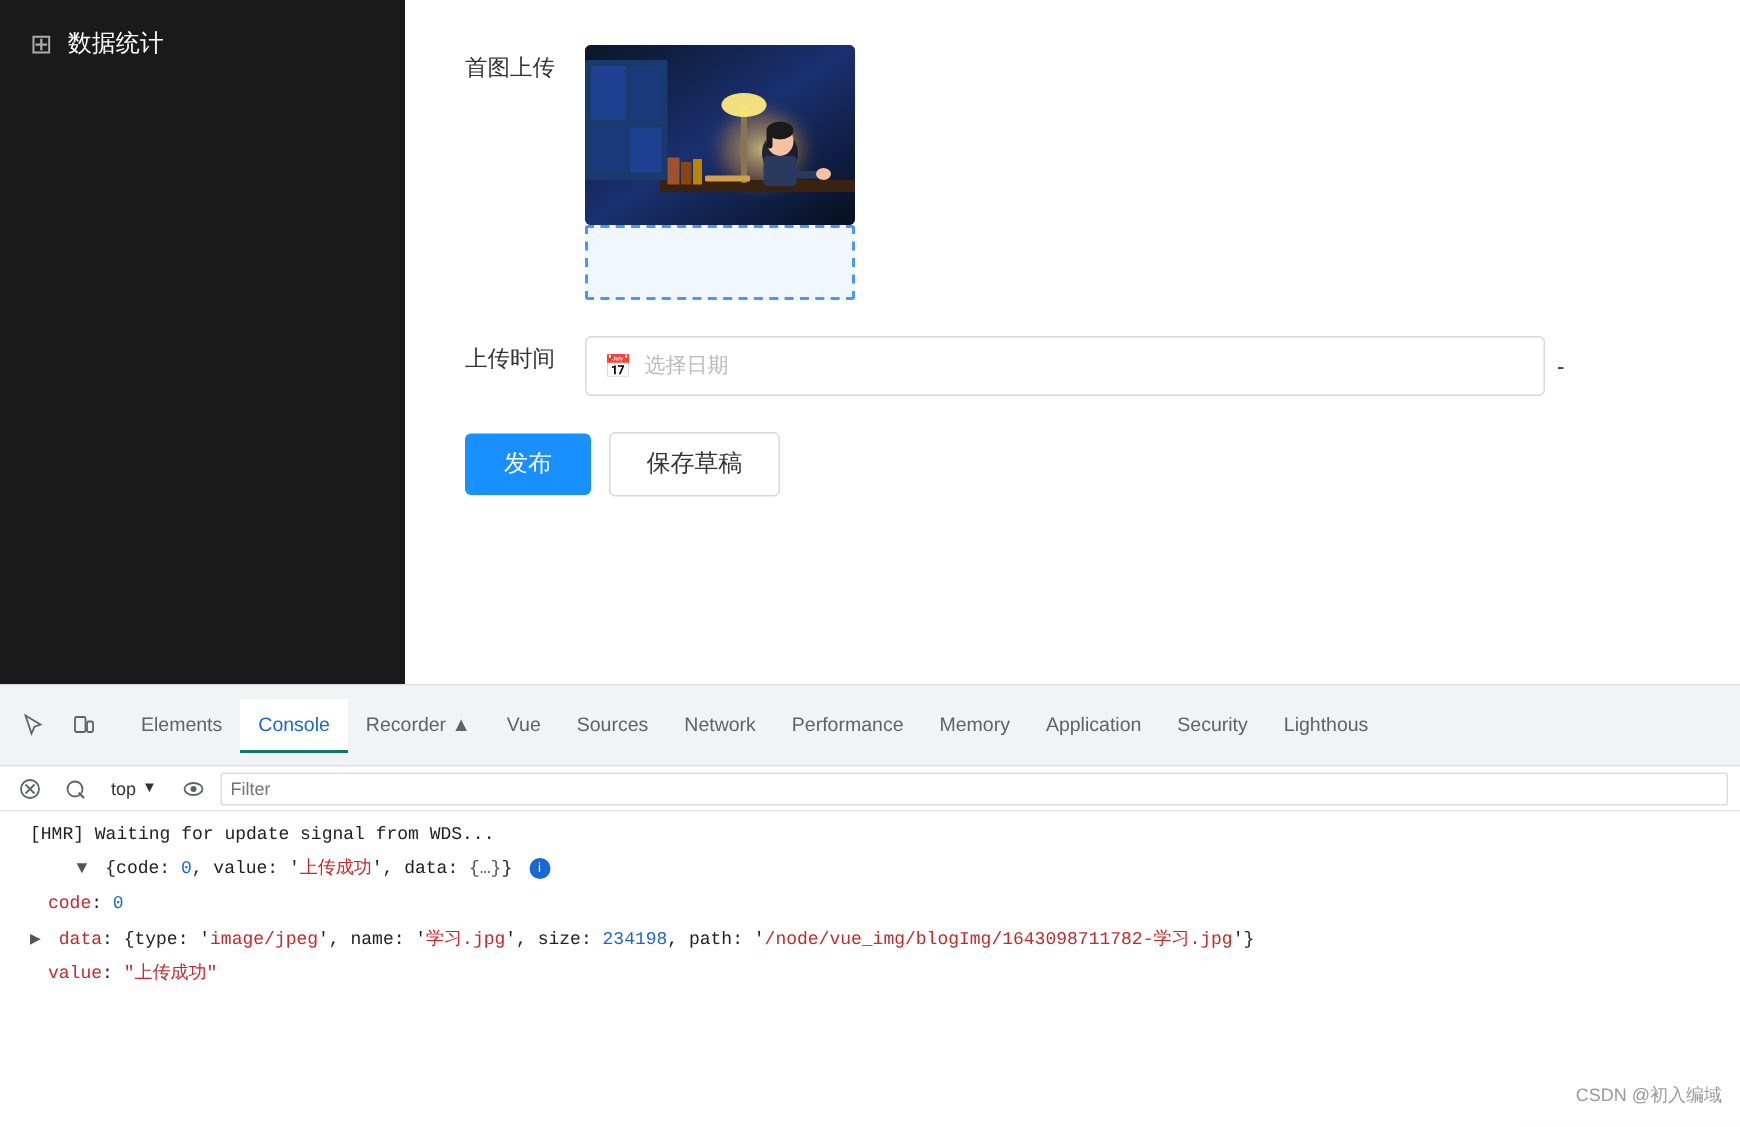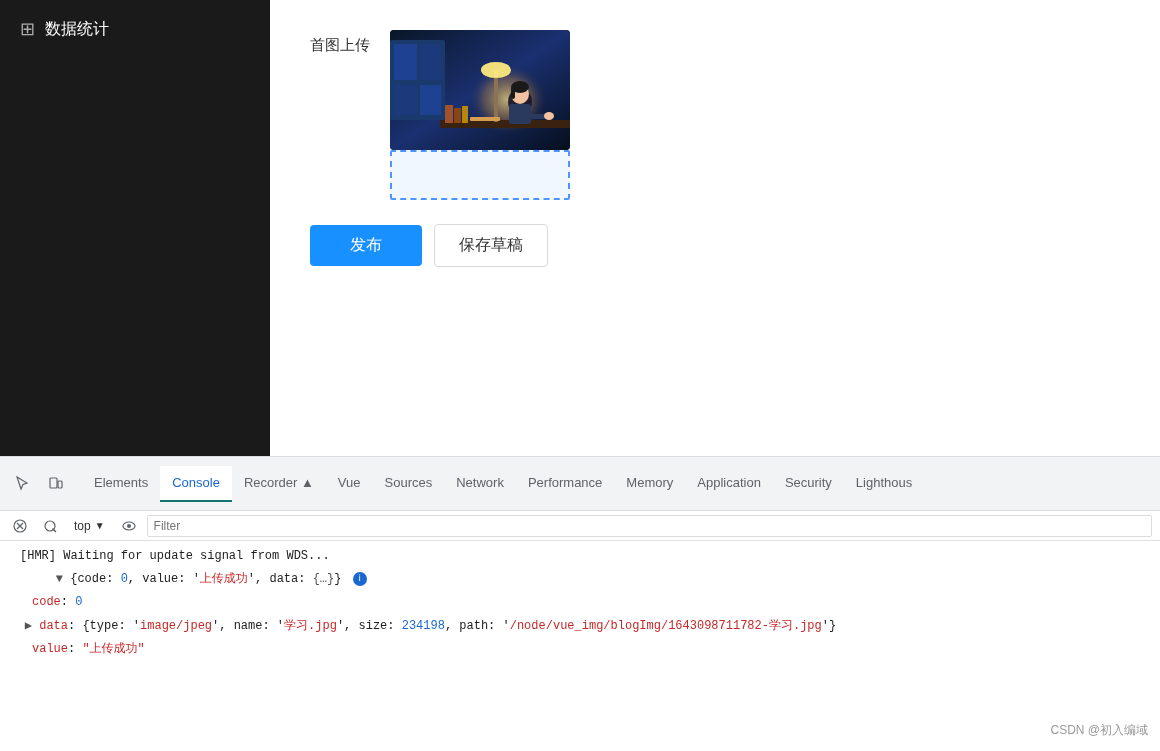--- a/index.html
+++ b/index.html
@@ -144,21 +144,21 @@
       align-items: center;
       gap: 12px;
       margin-top: 10px;
       margin-left: 0;
     }
     .btn-publish {
       background: #1890ff;
       color: #fff;
       border: none;
       border-radius: 4px;
-      padding: 10px 40px;
+      padding: 10px 26px;
       font-size: 16px;
       cursor: pointer;
       font-family: inherit;
     }
     .btn-draft {
       background: #fff;
       color: #333;
       border: 1px solid #d9d9d9;
       border-radius: 4px;
       padding: 10px 24px;
@@ -288,21 +288,21 @@
       font-family: 'Consolas', 'Courier New', monospace;
       font-size: 12px;
       flex: 1;
       overflow-y: auto;
     }
     .console-line {
       padding: 2px 8px 2px 20px;
       line-height: 1.6;
       color: #444;
     }
-    .text-dark { color: #212121; text-align: right; }
+    .text-dark { color: #212121; }
 
     .expand-arrow {
       display: inline-block;
       width: 12px;
       color: #555;
       cursor: pointer;
     }
 
     .csdn-watermark {
       position: absolute;
@@ -387,20 +387,30 @@
             <ellipse cx="159" cy="86" rx="5" ry="4" fill="#f4c2a1"></ellipse>
 
             <rect x="80" y="87" width="30" height="4" fill="#d4a050" rx="1"></rect>
           </svg>
         </div>
 
         <div class="image-upload-box"></div>
       </div>
     </div>
 
+    <div class="form-row">
+      <div class="form-label">上传时间</div>
+      <div class="form-content date-picker-row">
+        <div class="date-picker-input">
+          <span class="date-picker-icon">📅</span>
+          <span style="color:#bbb; font-size:14px;">选择日期</span>
+        </div>
+        <span class="date-dash">-</span>
+      </div>
+    </div>
 
     <div class="action-buttons">
       <button class="btn-publish">发布</button>
       <button class="btn-draft">保存草稿</button>
     </div>
   </div>
 </div>
 
 <div class="devtools-bar">
 

